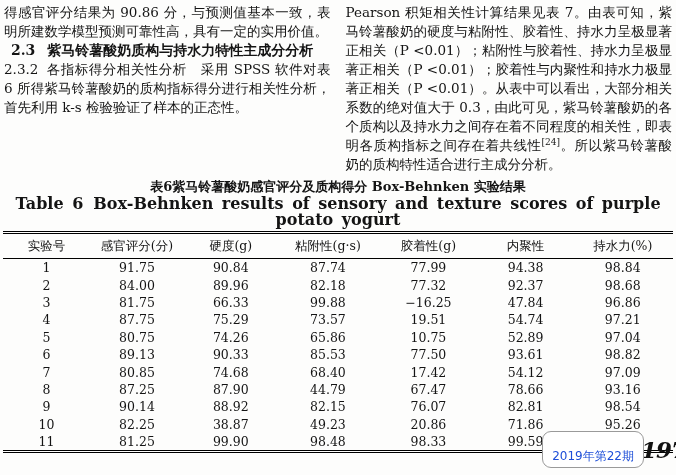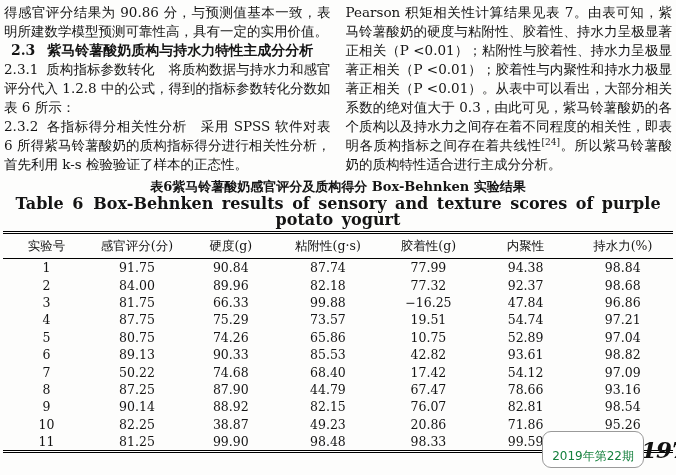--- a/index.html
+++ b/index.html
@@ -88,42 +88,41 @@
   }
   .issue-pill {
     position: relative;
     z-index: 2;
     border: 1.5px solid #9a9a9a;
     border-radius: 9px;
     background: #fff;
     padding: 16px 9px 2px 9px;
     font-size: 12px;
     font-family: "DejaVu Sans", "Liberation Sans", sans-serif;
-    color: #15803d;
+    color: #1d4ed8;
   }
   .page-num {
     z-index: 1;
     margin-left: -3px;
     font-style: italic;
     font-weight: bold;
     font-size: 23px;
     letter-spacing: -1px;
     color: #111;
   }
 </style>
 </head>
 <body>
 
 <div class="page">
 
   <div class="text-columns">
     <div class="col">
       <p>得感官评分结果为 90.86 分，与预测值基本一致，表明所建数学模型预测可靠性高，具有一定的实用价值。</p>
       <p class="section-heading"><span class="h-num">2.3</span><span>紫马铃薯酸奶质构与持水力特性主成分分析</span></p>
-      <p><span class="sub-num">2.3.1</span><span class="sub-title">质构指标参数转化</span><span>将质构数据与持水力和感官评分代入 1.2.8 中的公式，得到的指标参数转化分数如表 6 所示：</span></p>
       <p><span class="sub-num">2.3.2</span><span class="sub-title">各指标得分相关性分析</span><span>采用 SPSS 软件对表 6 所得紫马铃薯酸奶的质构指标得分进行相关性分析，首先利用 k-s 检验验证了样本的正态性。</span></p>
     </div>
     <div class="col">
       <p><span>Pearson 积矩相关性计算结果见表 7。由表可知，紫马铃薯酸奶的硬度与粘附性、胶着性、持水力呈极显著正相关（P &lt;0.01）；粘附性与胶着性、持水力呈极显著正相关（P &lt;0.01）；胶着性与内聚性和持水力极显著正相关（P &lt;0.01）。从表中可以看出，大部分相关系数的绝对值大于 0.3，由此可见，紫马铃薯酸奶的各个质构以及持水力之间存在着不同程度的相关性，即表明各质构指标之间存在着共线性</span><sup class="ref">[24]</sup><span>。所以紫马铃薯酸奶的质构特性适合进行主成分分析。</span></p>
     </div>
   </div>
 
   <div class="caption-zh"><span class="cap-label">表6</span><span>紫马铃薯酸奶感官评分及质构得分 Box-Behnken 实验结果</span></div>
   <div class="caption-en"><span class="cap-label">Table 6</span><span>Box-Behnken results of sensory and texture scores of purple potato yogurt</span></div>
 
@@ -192,27 +191,27 @@
           <td>65.86</td>
           <td>10.75</td>
           <td>52.89</td>
           <td>97.04</td>
         </tr>
         <tr>
           <td>6</td>
           <td>89.13</td>
           <td>90.33</td>
           <td>85.53</td>
-          <td>42.82</td>
+          <td>77.50</td>
           <td>93.61</td>
           <td>98.82</td>
         </tr>
         <tr>
           <td>7</td>
-          <td>50.22</td>
+          <td>80.85</td>
           <td>74.68</td>
           <td>68.40</td>
           <td>17.42</td>
           <td>54.12</td>
           <td>97.09</td>
         </tr>
         <tr>
           <td>8</td>
           <td>87.25</td>
           <td>87.90</td>

